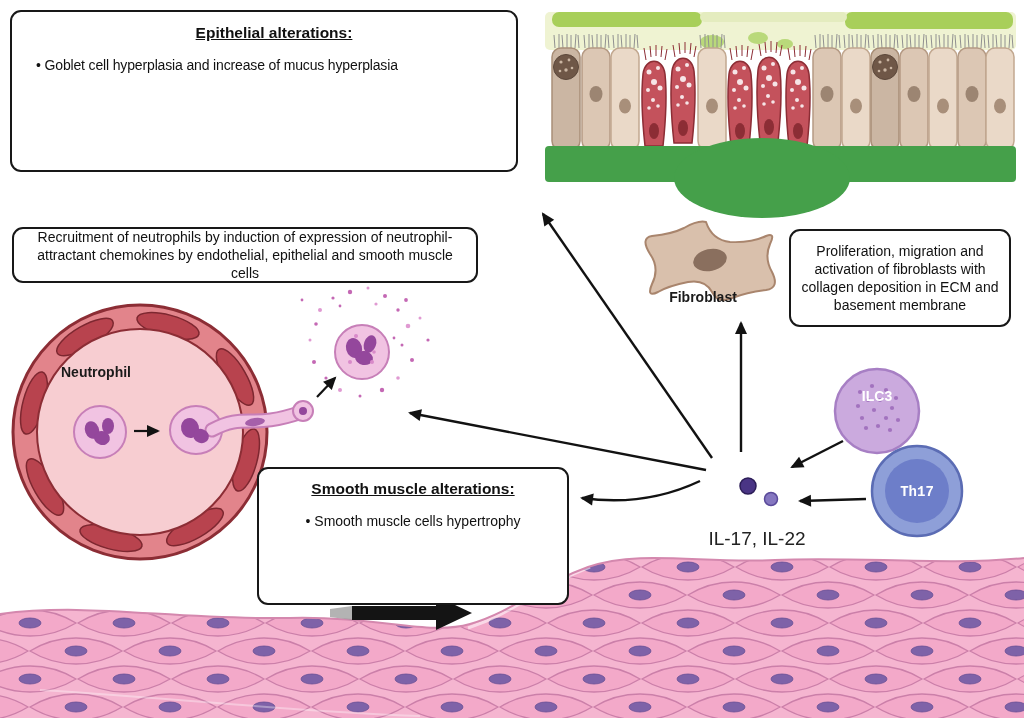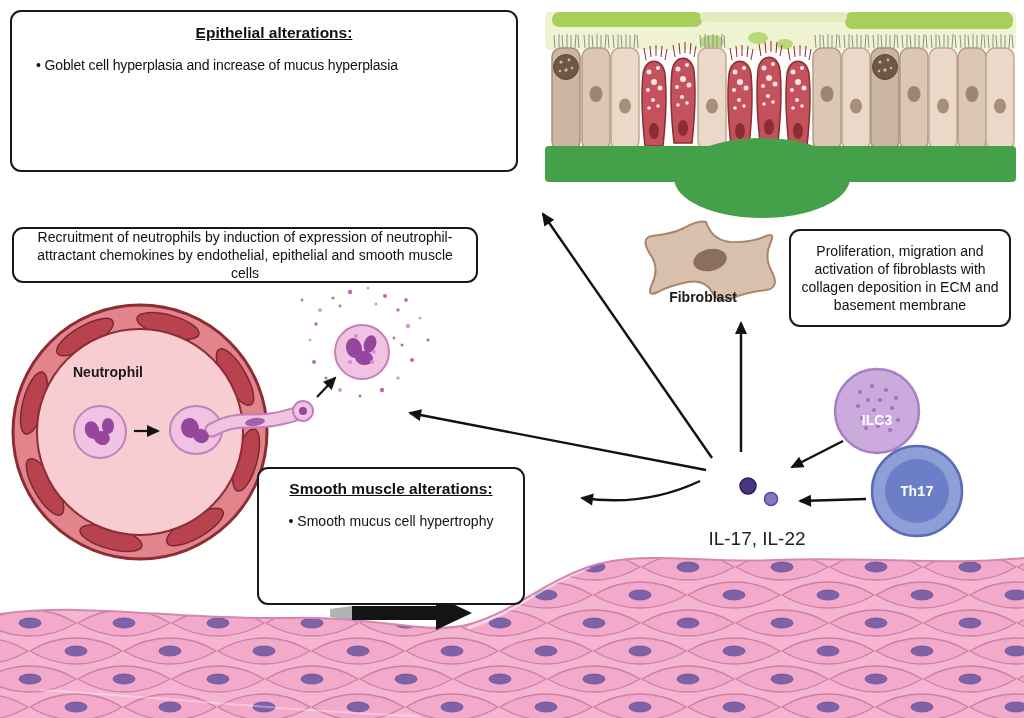--- a/index.html
+++ b/index.html
@@ -9,21 +9,21 @@
   .box{position:absolute;background:#fff;border:2px solid #181818;border-radius:11px;
        box-sizing:border-box;overflow:hidden;font-size:14px;line-height:1.3;}
   .box-title{font-weight:bold;text-decoration:underline;text-align:center;
              font-size:15.5px;margin:0 0 13px 0;}
   .bullet{position:relative;margin:0 4px 12px 0;}
   .bullet::before{content:"• ";}
   .box-epithelial{left:10px;top:10px;width:508px;height:162px;padding:11px 4px 0 24px;}
   .box-epithelial .bullet{white-space:nowrap;letter-spacing:-0.15px;}
   .box-recruitment{left:12px;top:227px;width:466px;height:56px;display:flex;
                    align-items:center;justify-content:center;text-align:center;padding:4px 12px;}
-  .box-smooth{left:257px;top:467px;width:268px;height:138px;padding:10px 6px 0 6px;text-align:center;}
+  .box-smooth{left:257px;top:467px;width:312px;height:138px;padding:10px 6px 0 6px;text-align:center;}
   .box-smooth .bullet{margin:0 4px 10px 4px;}
   .box-fibroblast{left:789px;top:229px;width:222px;height:98px;display:flex;
                   align-items:center;justify-content:center;text-align:center;padding:4px 8px;}
   .cell-label{position:absolute;transform:translate(-50%,-50%);font-weight:bold;
               font-size:14px;white-space:nowrap;color:#1a1a1a;}
   .cell-label.white{color:#fff;}
   .il-label{position:absolute;transform:translate(-50%,-50%);font-size:19px;
             white-space:nowrap;color:#222;}
 </style>
 </head>
@@ -335,26 +335,26 @@
   <div class="box-title">Epithelial alterations:</div>
   <div class="bullet">Goblet cell hyperplasia and increase of mucus hyperplasia</div>
 </div>
 
 <div class="box box-recruitment">
   <div>Recruitment of neutrophils by induction of expression of neutrophil-attractant chemokines by endothelial, epithelial and smooth muscle cells</div>
 </div>
 
 <div class="box box-smooth">
   <div class="box-title">Smooth muscle alterations:</div>
-  <div class="bullet">Smooth mucus cell hypertrophy</div>
+  <div class="bullet">Smooth muscle cells hypertrophy</div>
 </div>
 
 <div class="box box-fibroblast">
   <div>Proliferation, migration and activation of fibroblasts with collagen deposition in ECM and basement membrane</div>
 </div>
 
-<div class="cell-label" style="left:108px;top:372px;">Neutrophil</div>
+<div class="cell-label" style="left:96px;top:372px;">Neutrophil</div>
 <div class="cell-label" style="left:703px;top:297px;">Fibroblast</div>
-<div class="cell-label white" style="left:877px;top:420px;text-align:right;">ILC3</div>
+<div class="cell-label white" style="left:877px;top:396px;text-align:right;">ILC3</div>
 <div class="cell-label white" style="left:917px;top:492px;font-family:Liberation Mono, monospace;">Th17</div>
 <div class="il-label" style="left:757px;top:539px;">IL-17, IL-22</div>
 
 </div>
 
 </body></html>

